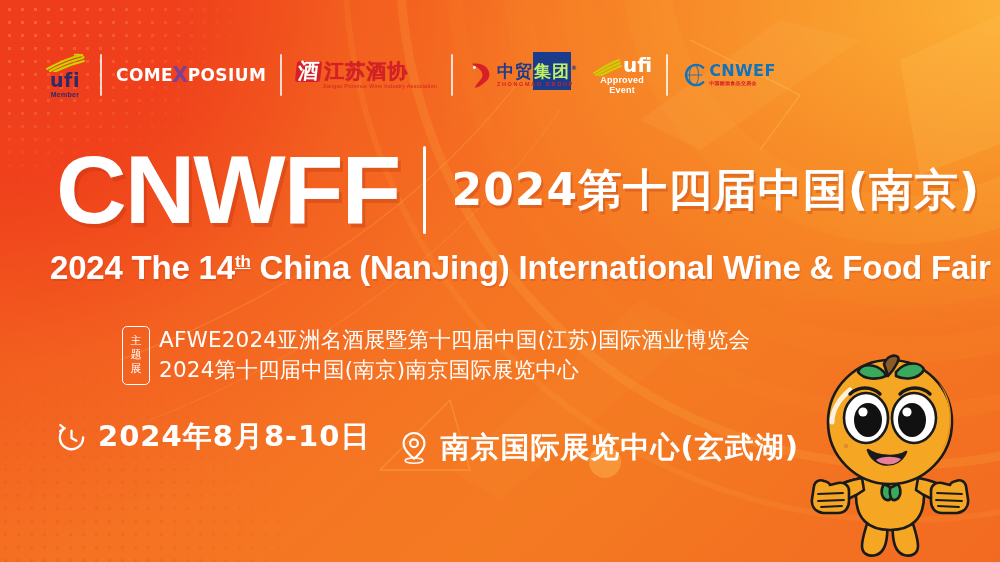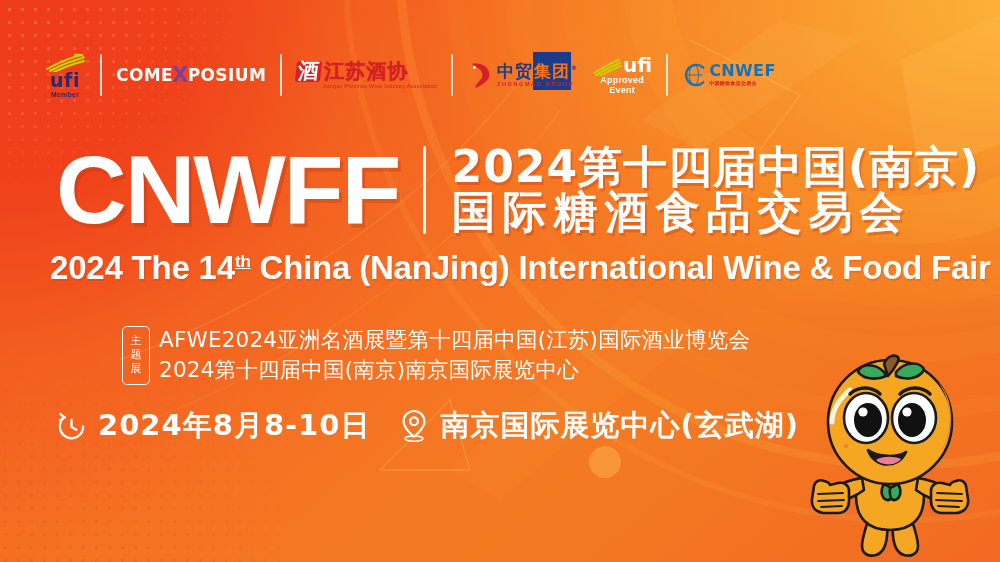--- a/index.html
+++ b/index.html
@@ -58,21 +58,21 @@
     background:#d61f26;border-radius:3px;padding:0 2px;transform:skewX(-6deg);}
   .jsw .cn{font-family:"DejaVu Sans",sans-serif;font-size:20px;font-weight:700;color:#d61f26;letter-spacing:1px;
     text-shadow:0 0 1px #b4161c;}
   .jsw .en{font-size:5.5px;color:#d61f26;letter-spacing:.2px;margin-top:2px;margin-left:26px;}
 
   
   .zm{display:flex;align-items:center;gap:4px;}
   .zm .mark{width:26px;height:28px;position:relative;}
   .zm .txt{display:flex;flex-direction:column;line-height:1;}
   .zm .cn{font-family:"DejaVu Sans",sans-serif;font-size:17px;font-weight:700;color:#1b3c8c;letter-spacing:1px;}
-  .zm .cn .box{background:#1b3c8c;color:#f97316;padding:9px 1px;}
+  .zm .cn .box{background:#1b3c8c;color:#bef264;padding:9px 1px;}
   .zm .en{font-size:5.5px;font-weight:700;color:#d61f26;letter-spacing:1.6px;margin-top:2px;}
   .zm .reg{font-size:6px;color:#1b3c8c;vertical-align:super;}
 
   
   .ufia{display:flex;flex-direction:column;align-items:center;line-height:1.05;}
   .ufia .top{display:flex;align-items:flex-end;gap:1px;}
   .ufia .word{font-family:"DejaVu Sans",sans-serif;font-weight:700;font-size:20px;color:#ffffff;}
   .ufia .sub{font-size:9px;font-weight:700;color:#ffffff;letter-spacing:.2px;}
 
   
@@ -122,21 +122,21 @@
   }
   .theme-lines{display:flex;flex-direction:column;justify-content:center;gap:2px;}
   .theme-lines div{
     font-family:"DejaVu Sans","Liberation Sans",sans-serif;
     font-size:21.5px;color:#ffffff;white-space:nowrap;line-height:1.32;letter-spacing:.2px;
   }
 
   
   .meta{position:absolute;left:56px;top:406px;display:flex;align-items:center;gap:13px;}
   .meta .item{display:flex;align-items:center;gap:11px;}
-  .meta .item + .item{margin-left:16px;}
+  .meta .item + .item{margin-left:16px;margin-top:22px;}
   .meta .txt{
     font-family:"DejaVu Sans","Liberation Sans",sans-serif;
     font-weight:bold;font-size:29px;color:#ffffff;white-space:nowrap;letter-spacing:1px;
   }
 
   
   .mascot{position:absolute;right:2px;bottom:-4px;width:210px;height:212px;}
 </style>
 </head>
 <body>
@@ -281,21 +281,20 @@
       </div>
     </div>
 
   </div>
 
   <div class="title-row">
     <div class="cnwff">CNWFF</div>
     <div class="title-div"></div>
     <div class="cn-title">
       <span class="l1">2024第十四届中国(南京)</span>
-      <span class="l2">国际糖酒食品交易会</span>
     </div>
   </div>
 
   <div class="en-sub">
     <span>2024 The 14</span><sup>th</sup><span> China (NanJing) International Wine &amp; Food Fair</span>
   </div>
 
   <div class="theme">
     <div class="theme-badge">
       <span>主</span>

